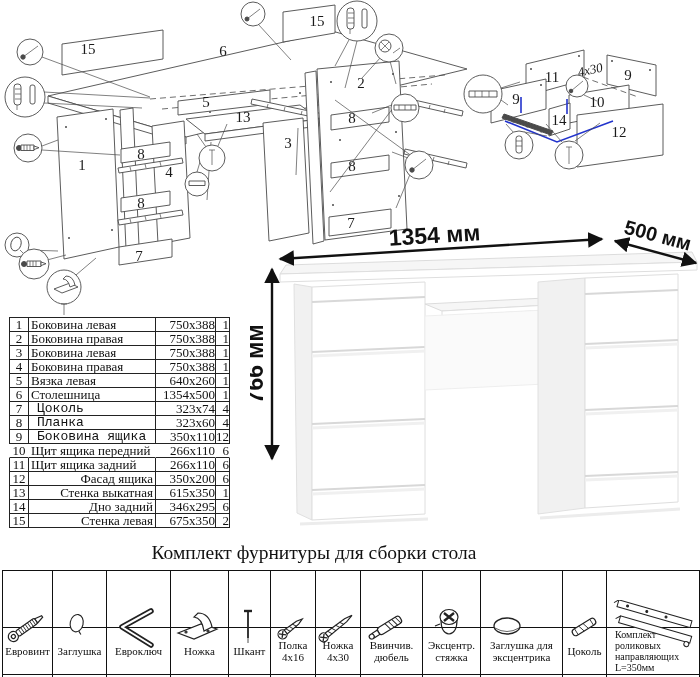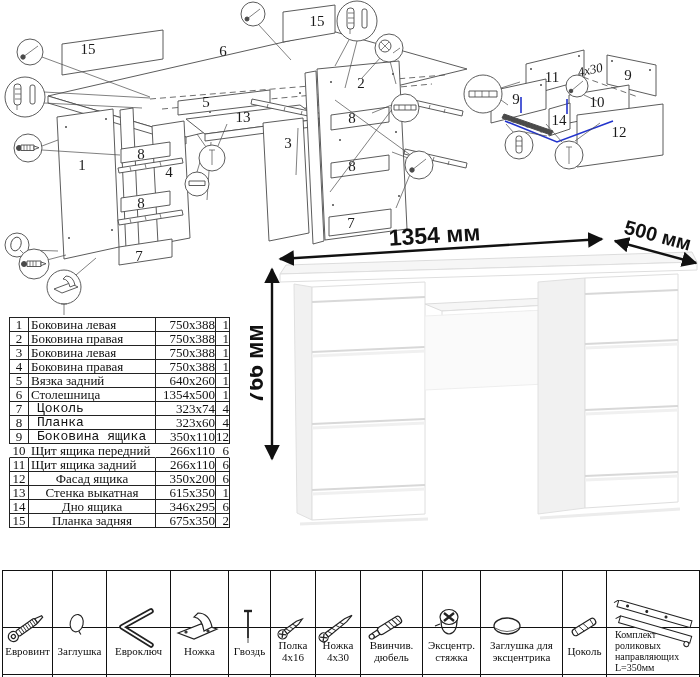--- a/index.html
+++ b/index.html
@@ -34,21 +34,21 @@
   #parts-table{position:absolute;left:9px;top:317px;width:221px;border-collapse:separate;
                border-spacing:0;table-layout:fixed;font-size:13px;}
   #parts-table td{border-right:1.4px solid #222;border-bottom:1.4px solid #222;
                   padding:0 2px;height:13px;line-height:13px;overflow:hidden;white-space:nowrap;}
   #parts-table td:first-child{border-left:1.4px solid #222;text-align:center;padding:0;}
   #parts-table tr:first-child td{border-top:1.4px solid #222;}
   #parts-table tr.open td{border-right-color:transparent;}
   #parts-table tr.open td:first-child{border-left-color:transparent;}
   #parts-table td.size,#parts-table td.qty{text-align:right;padding:0;}
   #parts-table tr.ind td.name{padding-left:8px;font-family:Liberation Mono, monospace;}
-  #parts-table tr.cen td.name{text-align:center;font-family:Liberation Serif, serif;}
+  #parts-table tr.cen td.name{text-align:right;font-family:Liberation Serif, serif;}
 
   
   #hw-title{position:absolute;left:0;top:542px;width:628px;text-align:center;
             font-size:19.5px;color:#111;}
   #hw-table{position:absolute;left:2px;top:570px;width:697px;table-layout:fixed;
             border-collapse:collapse;text-align:center;}
   #hw-table td{border:1.8px solid #111;padding:0;overflow:hidden;}
   #hw-table tr.icons td{height:56px;}
   #hw-table tr.names td{font-size:11px;line-height:1.1;height:26px;padding:1px 1px;}
   #hw-table tr.names td.kit{font-size:10px;text-align:left;padding-left:8px;}
@@ -354,21 +354,21 @@
           <td class="qty">1</td>
         </tr>
       <tr>
           <td>4</td>
           <td class="name">Боковина правая</td>
           <td class="size">750x388</td>
           <td class="qty">1</td>
         </tr>
       <tr>
           <td>5</td>
-          <td class="name">Вязка задний</td>
+          <td class="name">Вязка левая</td>
           <td class="size">640x260</td>
           <td class="qty">1</td>
         </tr>
       <tr>
           <td>6</td>
           <td class="name">Столешница</td>
           <td class="size">1354x500</td>
           <td class="qty">1</td>
         </tr>
       <tr class="ind">
@@ -408,33 +408,34 @@
           <td class="qty">6</td>
         </tr>
       <tr class="cen">
           <td>13</td>
           <td class="name">Стенка выкатная</td>
           <td class="size">615x350</td>
           <td class="qty">1</td>
         </tr>
       <tr class="cen">
           <td>14</td>
-          <td class="name">Дно ящика</td>
+          <td class="name">Дно задний</td>
           <td class="size">346x295</td>
           <td class="qty">6</td>
         </tr>
       <tr class="cen">
           <td>15</td>
-          <td class="name">Планка задняя</td>
+          <td class="name">Стенка левая</td>
           <td class="size">675x350</td>
           <td class="qty">2</td>
         </tr>
     </tbody>
   </table>
 
+  <div id="hw-title">Комплект фурнитуры для сборки стола</div>
 
   <table id="hw-table">
     <colgroup>
       <col style="width:50px">
         <col style="width:54px">
         <col style="width:64px">
         <col style="width:58px">
       <col style="width:42px">
         <col style="width:45px">
         <col style="width:45px">
@@ -557,21 +558,21 @@
               <path d="M6,10 L2,14 M12,25 L8,29" fill="none"></path>
             </g>
           </svg>
         </td>
       </tr>
       <tr class="names">
         <td>Евровинт</td>
         <td>Заглушка</td>
         <td>Евроключ</td>
         <td>Ножка</td>
-        <td>Гвоздь</td>
+        <td>Шкант</td>
         <td>Полка 4x16</td>
         <td>Ножка 4x30</td>
         <td>Ввинчив. дюбель</td>
         <td>Эксцентр. стяжка</td>
         <td>Заглушка для эксцентрика</td>
         <td>Цоколь</td>
         <td class="kit">Комплект роликовых направляющих L=350мм</td>
       </tr>
       <tr class="qtys">
         <td>36</td>

